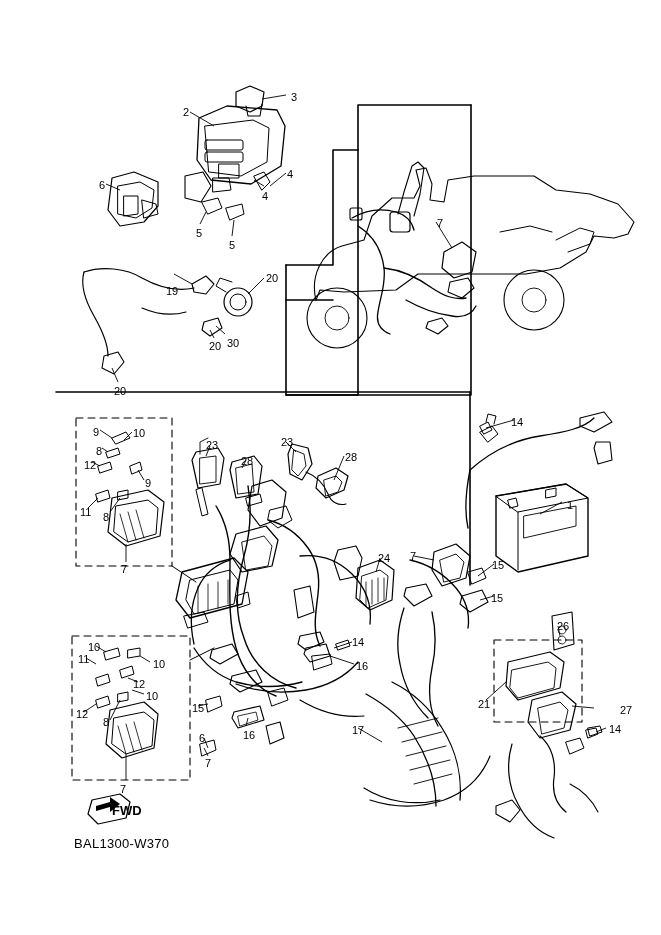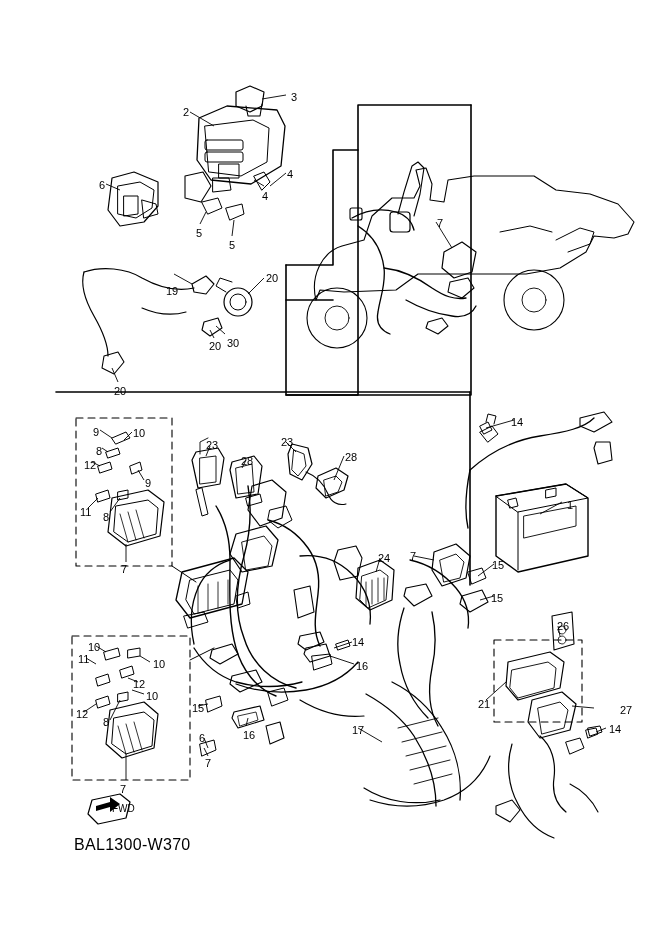--- a/index.html
+++ b/index.html
@@ -2,23 +2,23 @@
 <html><head>
 <meta charset="utf-8">
 <style>
   html,body{margin:0;padding:0;background:#ffffff;}
   body{width:661px;height:935px;position:relative;overflow:hidden;
        font-family:"Liberation Sans",sans-serif;color:#000;}
   #sheet{position:absolute;left:0;top:0;width:661px;height:935px;}
   svg{position:absolute;left:0;top:0;}
   .lbl{position:absolute;font-size:11px;line-height:11px;color:#000;
        font-family:"Liberation Sans",sans-serif;white-space:nowrap;}
-  .code{position:absolute;font-size:16px;letter-spacing:.3px;
+  .code{position:absolute;font-size:13px;letter-spacing:.3px;
         font-family:"Liberation Sans",sans-serif;}
-  .fwd{position:absolute;font-size:10px;font-weight:normal;}
+  .fwd{position:absolute;font-size:13px;font-weight:bold;}
 </style>
 </head>
 <body>
 
 <div id="sheet">
 
   <svg width="661" height="935" viewBox="0 0 661 935">
     <g fill="none" stroke="#000" stroke-width="1" stroke-linejoin="round" stroke-linecap="round">
 
       <path d="M286 265 L286 395 L358 395 L358 105 L471 105" stroke-width="1.6" fill="none"></path>

